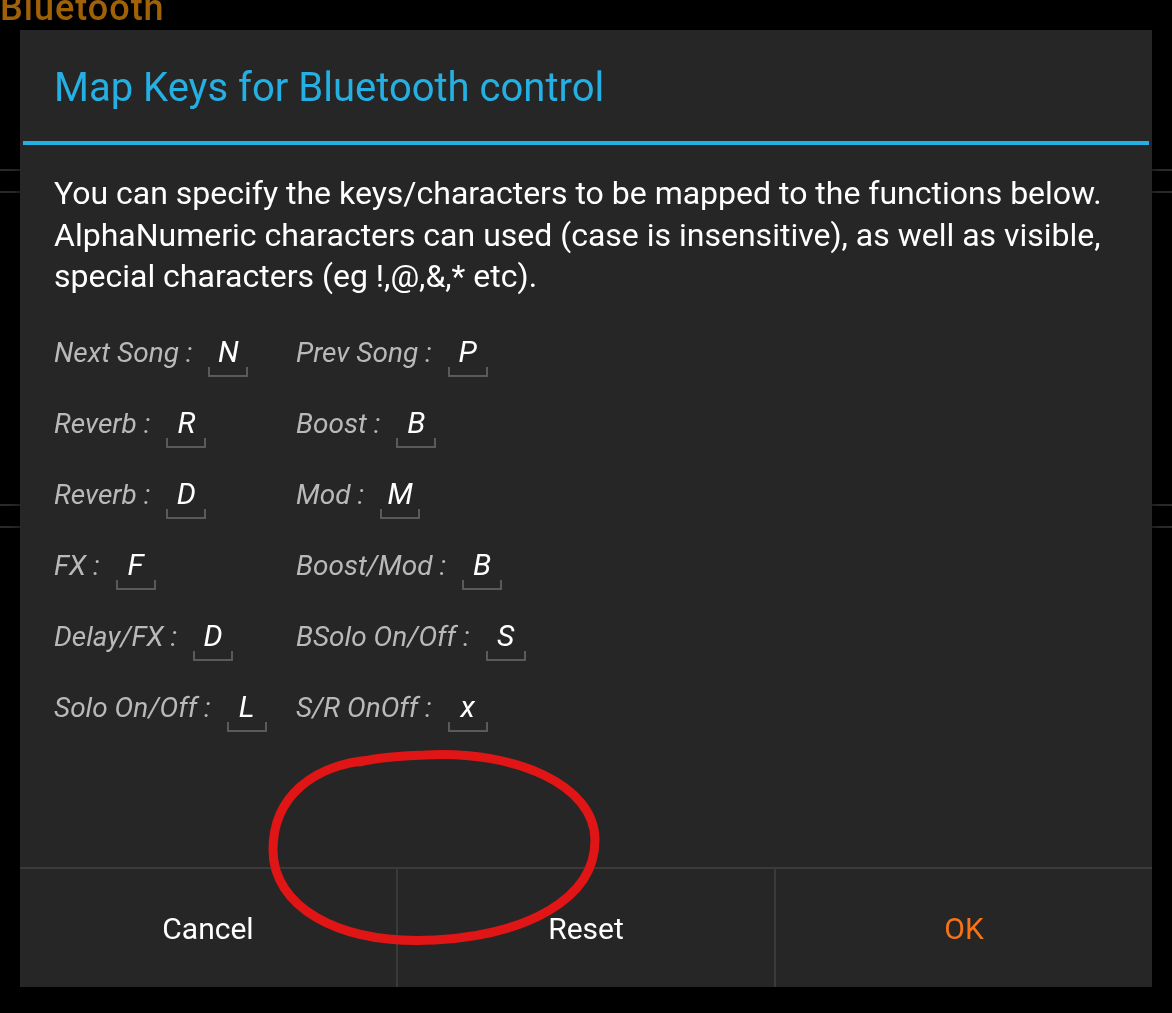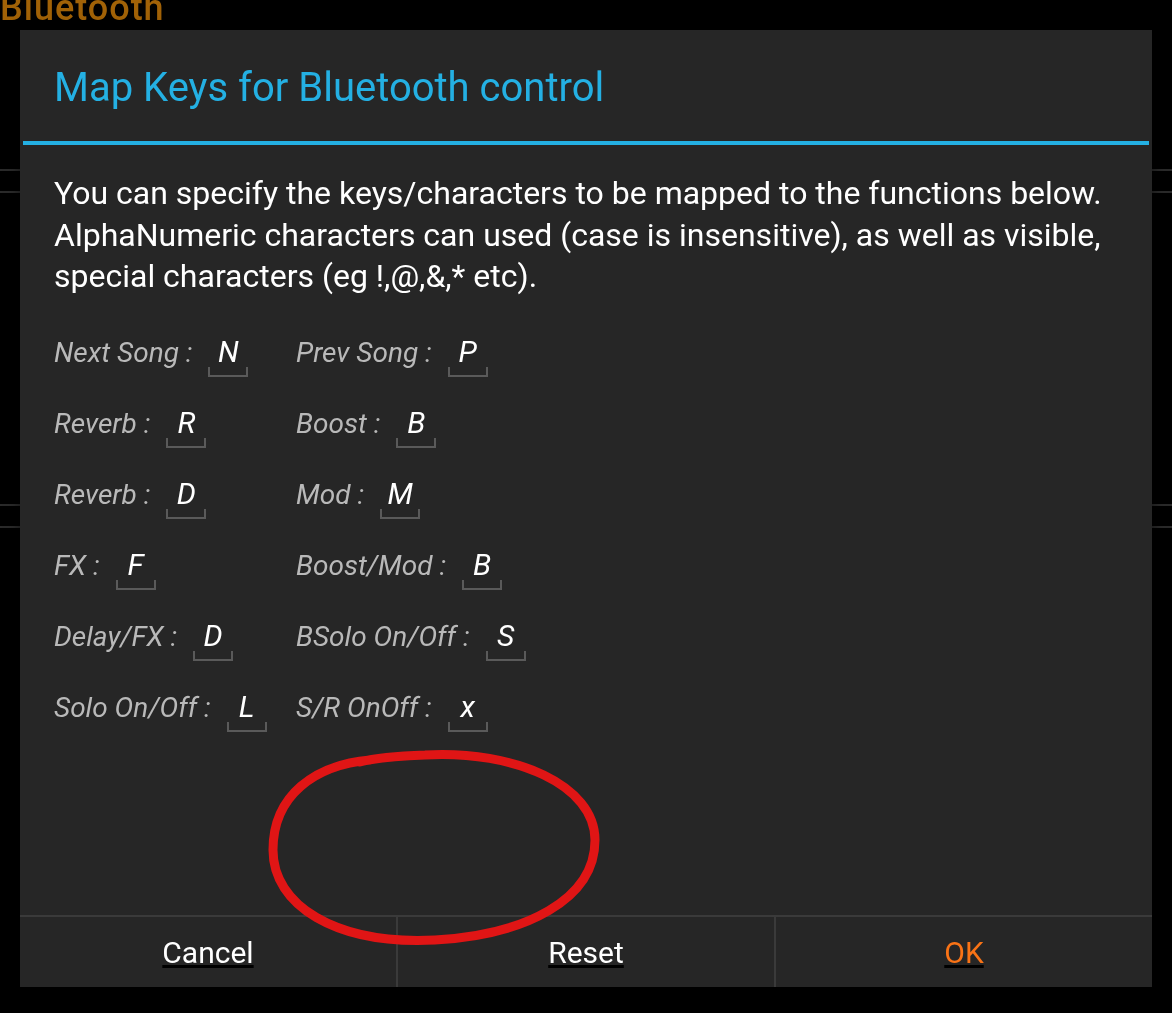--- a/index.html
+++ b/index.html
@@ -122,22 +122,21 @@
       left: 2px;
       right: 2px;
       height: 8px;
       border-left: 2px solid #5a5a5a;
       border-right: 2px solid #5a5a5a;
       border-bottom: 2px solid #5a5a5a;
     }
     .button-bar {
       display: flex;
       border-top: 2px solid #3a3a3a;
-      height: 72px;
-      text-decoration: underline;
+      height: 120px;
     }
     .btn {
       flex: 1;
       display: flex;
       align-items: center;
       justify-content: center;
       font-size: 30px;
       color: #ffffff;
       border-right: 2px solid #3a3a3a;
       cursor: pointer;

